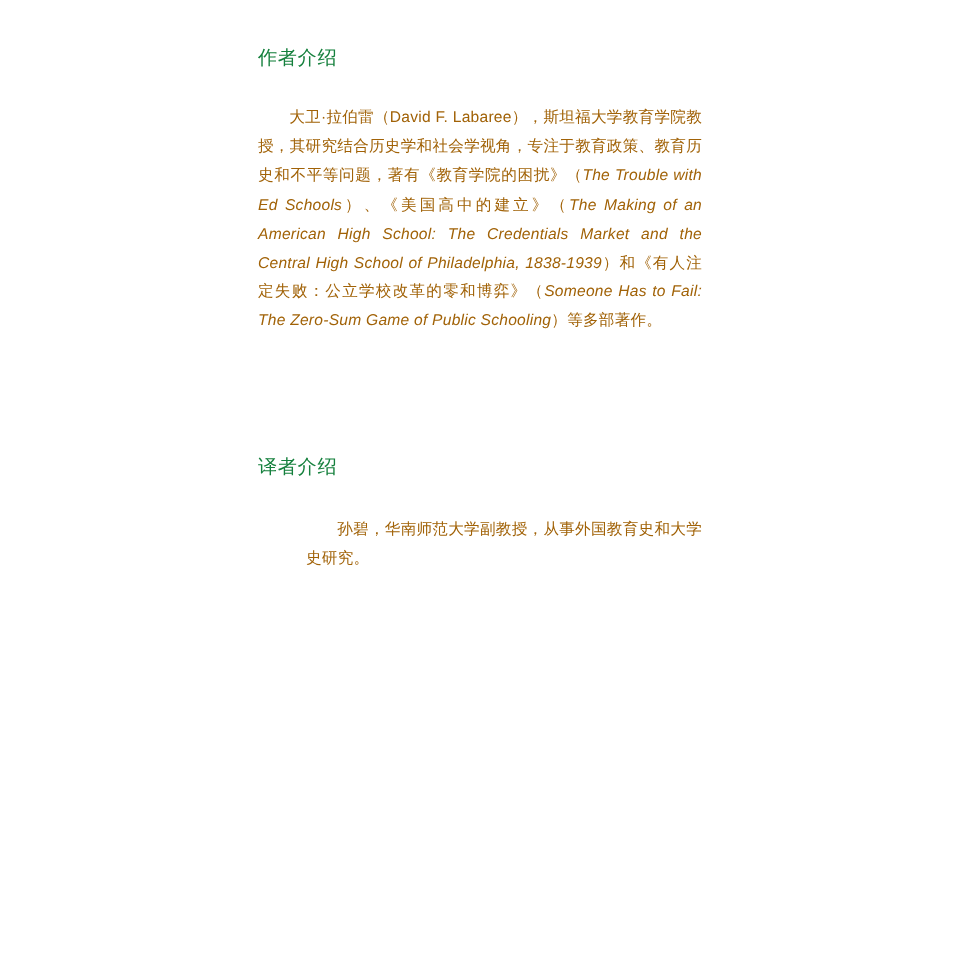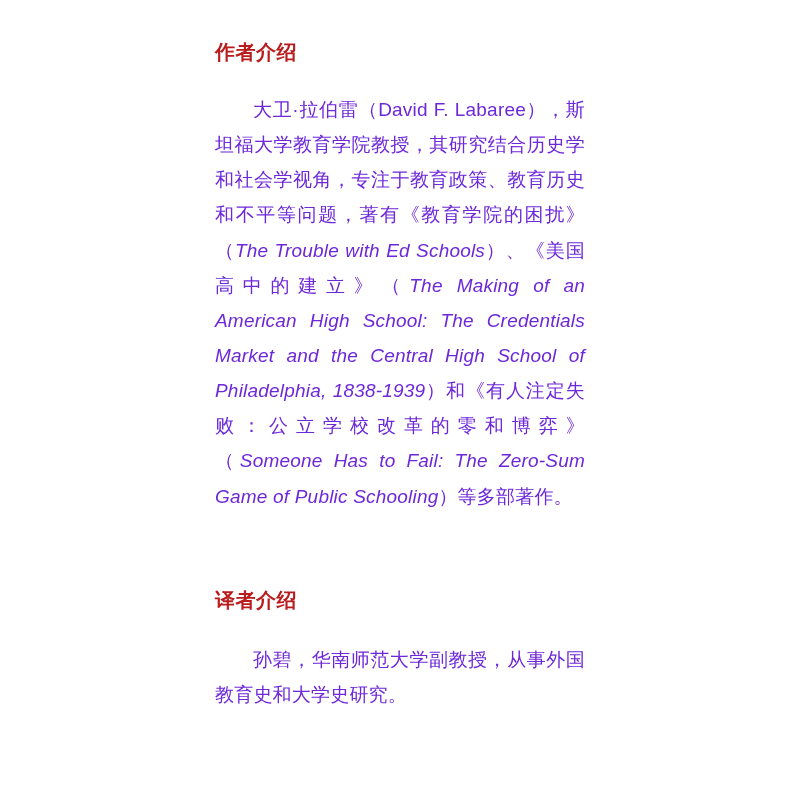--- a/index.html
+++ b/index.html
@@ -15,49 +15,50 @@
     overflow: hidden;
   }
   .page {
     position: relative;
     width: 800px;
     height: 800px;
     box-sizing: border-box;
     padding: 30px 215px 0 215px;
   }
   .section-heading {
-    font-size: 20px;
-    font-weight: bold;
-    color: #b91c1c;
+    font-size: 16px;
+    font-weight: normal;
+    color: #15803d;
     letter-spacing: 0.5px;
     margin: 0;
     line-height: 1.4;
   }
   .heading-author {
     margin-top: 8px;
   }
   .heading-translator {
-    margin-top: 72px;
+    margin-top: 100px;
   }
   .para {
-    font-size: 19px;
+    font-size: 13px;
     line-height: 1.85;
-    color: #6d28d9;
+    color: #a16207;
     text-align: justify;
     text-justify: inter-ideograph;
     margin: 0;
     letter-spacing: 0.2px;
   }
   .para-author {
     margin-top: 26px;
     text-indent: 2em;
   }
   .para-translator-1 {
     margin-top: 28px;
     text-indent: 2em;
+    margin-left: 40px;
   }
   .para-translator-2 {
     margin-top: 18px;
     text-indent: 2em;
   }
   .it {
     font-style: italic;
   }
 </style>
 </head>

